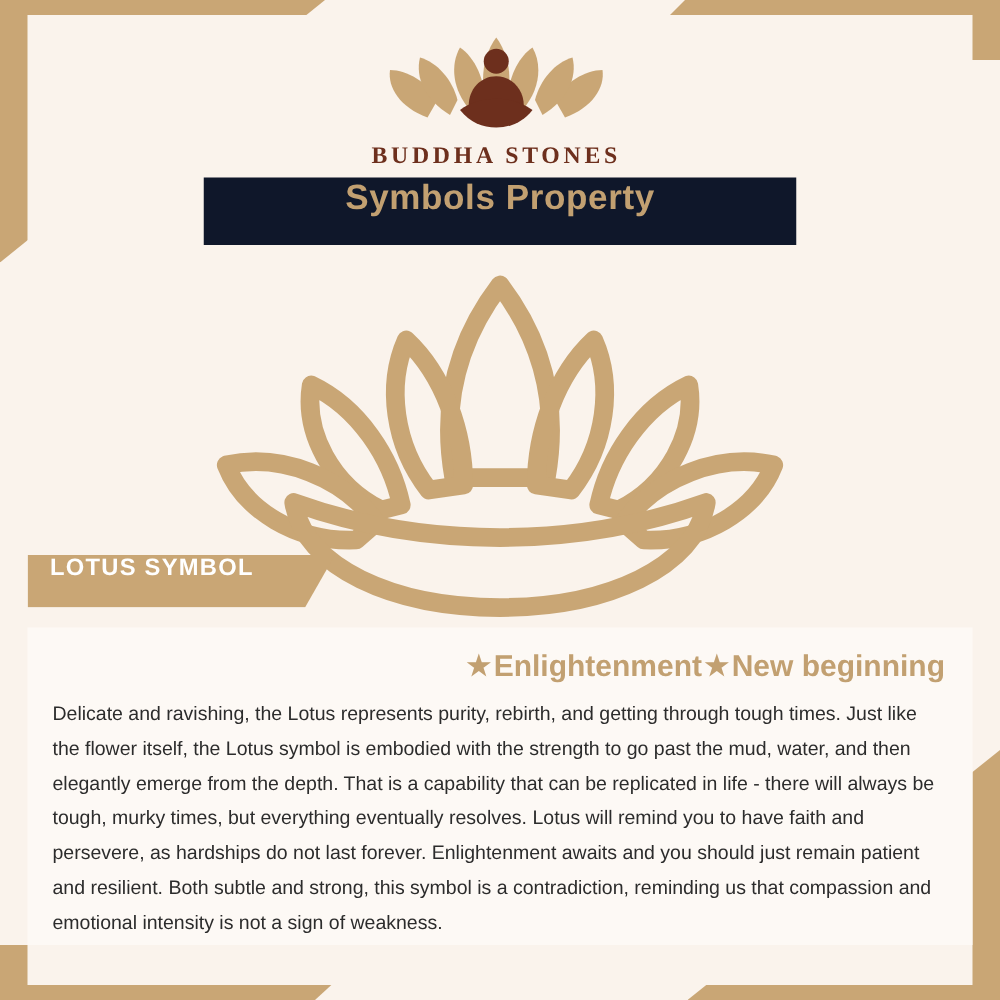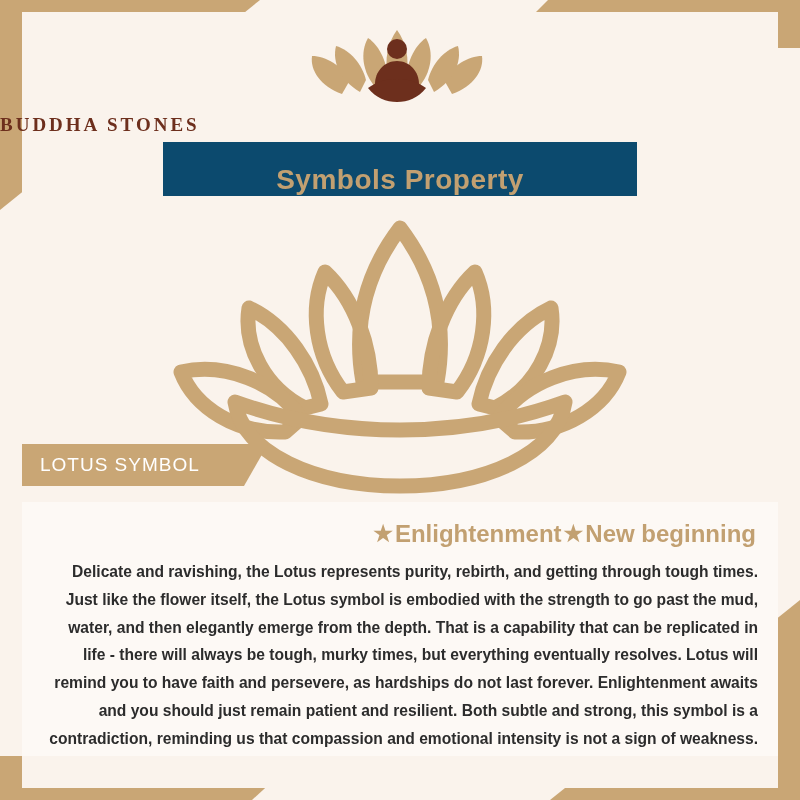--- a/index.html
+++ b/index.html
@@ -54,21 +54,21 @@
     position: absolute;
     top: 12px; left: 22px; right: 22px; bottom: 12px;
     background: #faf3ec;
   }
 
   
   .logo-block {
     position: absolute;
     top: 16px;
     left: 0; right: 6px;
-    text-align: left;
+    text-align: center;
   }
   .logo-mark {
     width: 190px;
     height: 96px;
     margin: 0 auto;
     display: block;
   }
   .brand-name {
     margin-top: 2px;
     font-size: 19px;
@@ -78,23 +78,23 @@
     font-family: "Liberation Serif", serif;
   }
 
   
   .title-bar {
     position: absolute;
     top: 142px;
     left: 163px;
     width: 474px;
     height: 54px;
-    background: #0c4a6e;
+    background: #0f172a;
     display: flex;
-    align-items: flex-end;
+    align-items: flex-start;
     justify-content: center;
   }
   .title-text {
     font-size: 28px;
     font-weight: bold;
     color: #c2a071;
     letter-spacing: 0.5px;
   }
 
   
@@ -113,21 +113,22 @@
   
   .ribbon {
     position: absolute;
     top: 444px;
     left: 22px;
     width: 246px;
     height: 42px;
     background: #c9a675;
     clip-path: polygon(0 0, 246px 0, 222px 42px, 0 42px);
     display: flex;
-    align-items: center;
+    align-items: flex-start;
+    font-weight: bold;
   }
   .ribbon-label {
     padding-left: 18px;
     font-size: 19px;
     letter-spacing: 1px;
     color: #ffffff;
   }
 
   
   .text-panel {
@@ -152,22 +153,21 @@
     color: #c2a071;
     font-size: 22px;
     vertical-align: 1px;
   }
   .headline .h-word { margin: 0 2px; }
 
   .body-text {
     font-size: 15.6px;
     line-height: 1.78;
     color: #2c2c2c;
-    text-align: right;
-    font-weight: bold;
+    text-align: left;
   }
 </style>
 </head>
 <body>
 
 <div id="page">
 
   <div class="corner corner-tl"></div>
   <div class="corner corner-tr"></div>
   <div class="corner corner-bl"></div>

